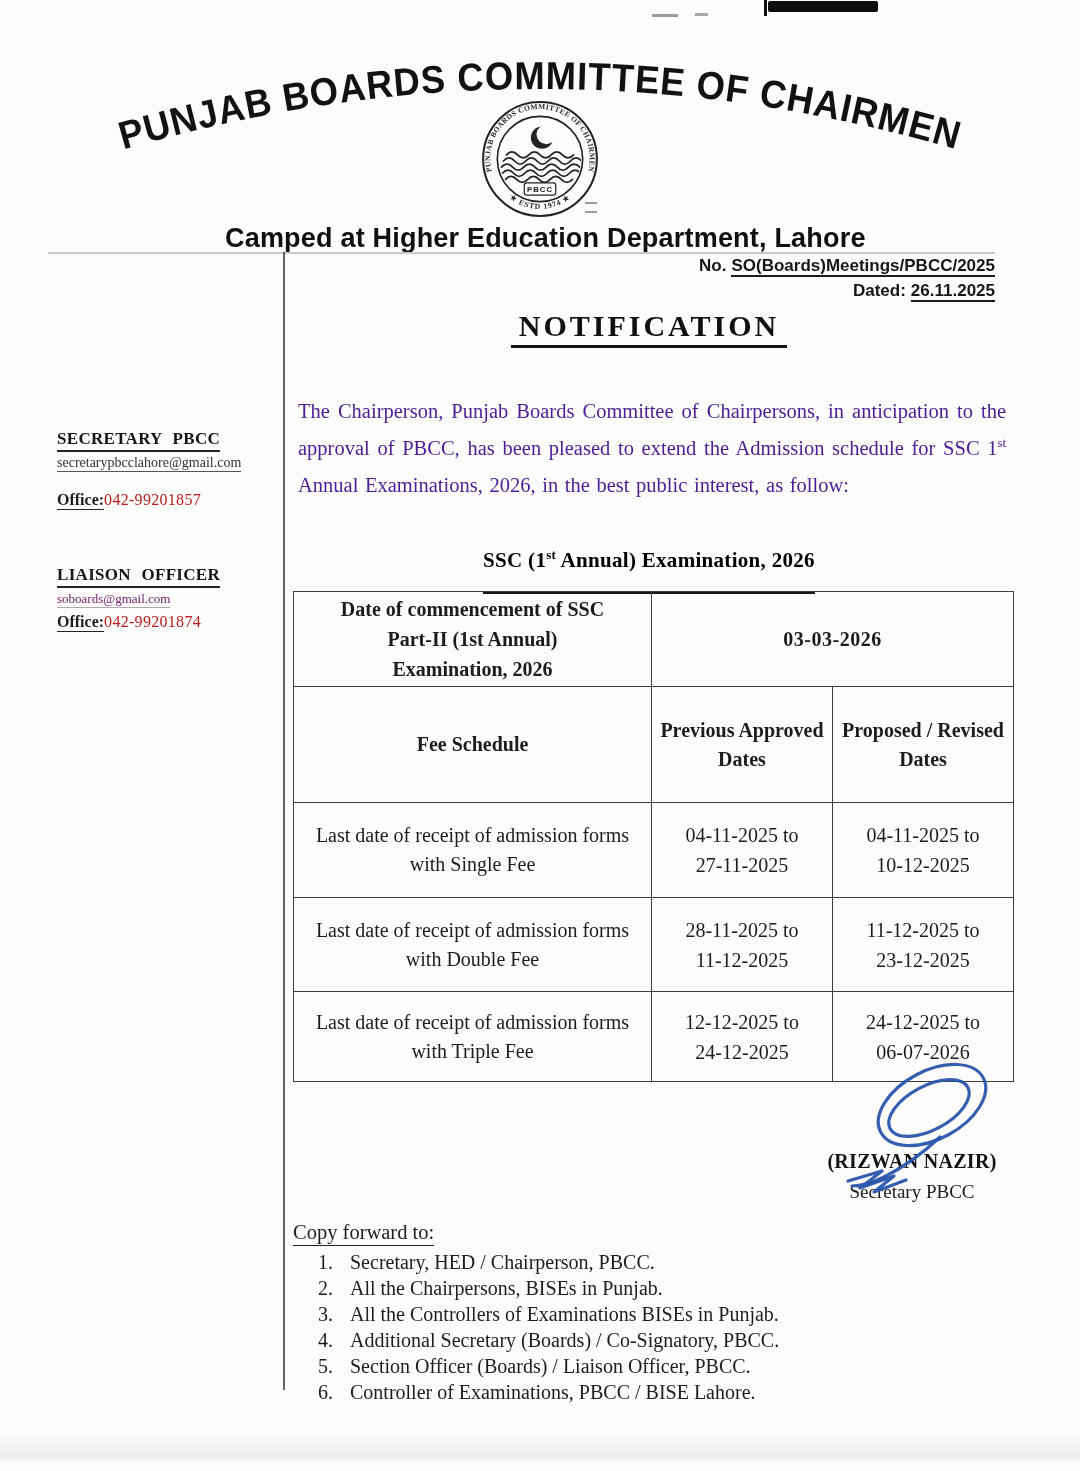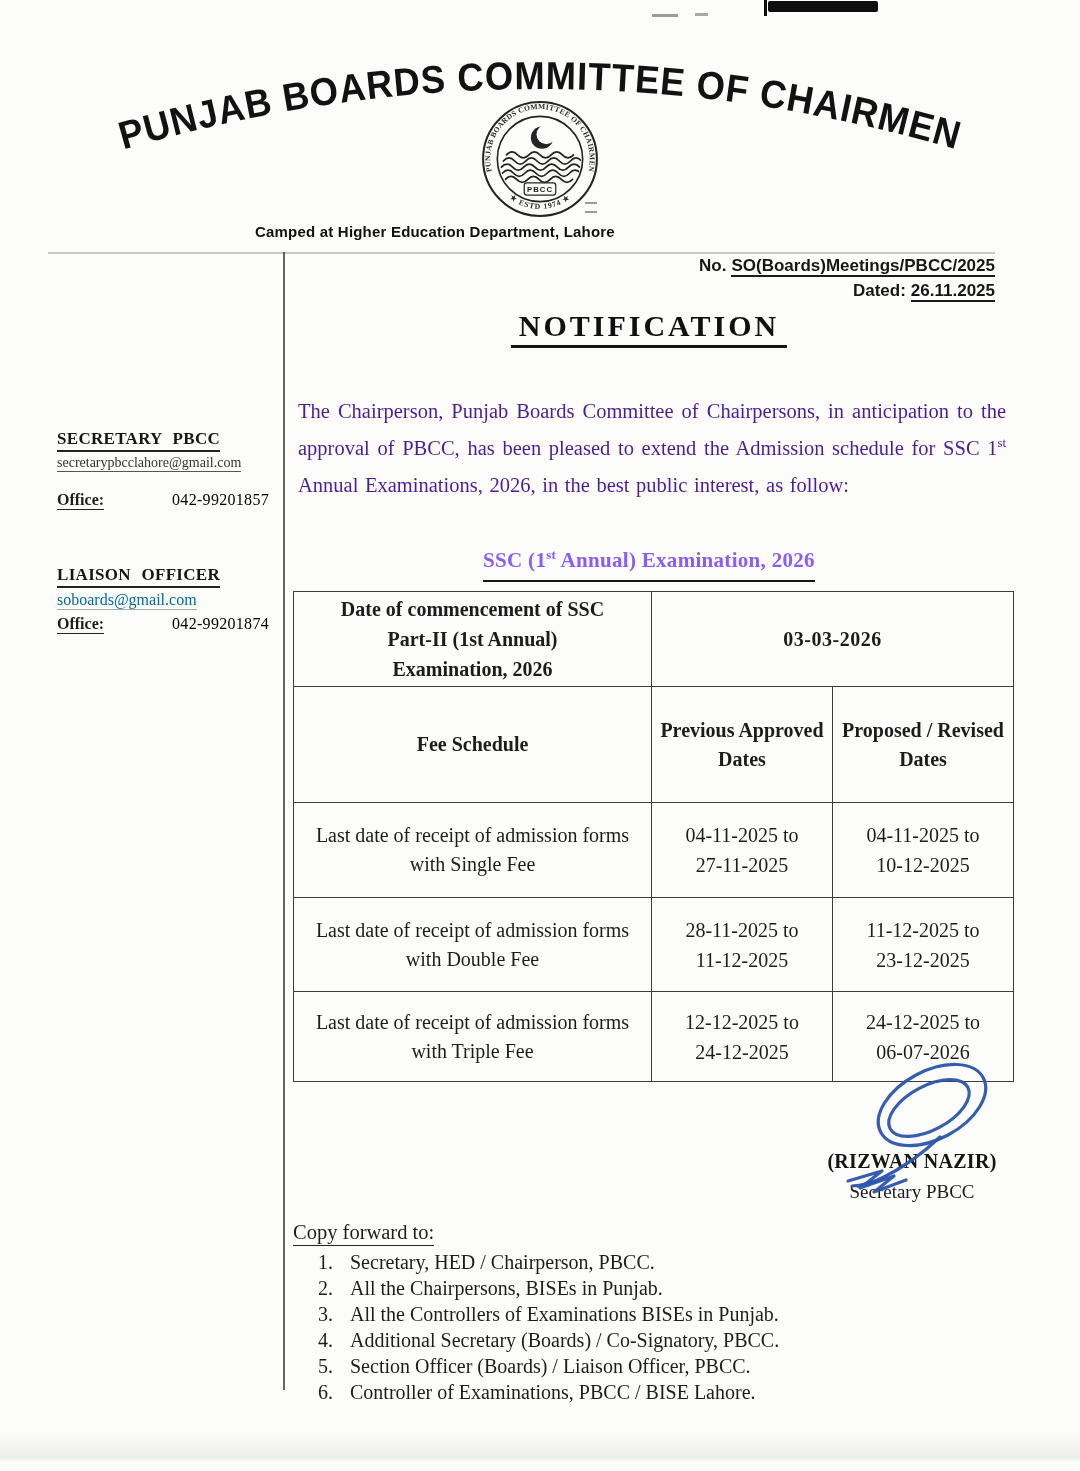--- a/index.html
+++ b/index.html
@@ -27,56 +27,56 @@
   .lring{fill:none;stroke:#232323;}
   .ring-text{font-family:"Liberation Serif",serif;font-size:7.4px;font-weight:bold;fill:#2c2c2c;letter-spacing:.35px;}
   .estd-text{font-family:"Liberation Serif",serif;font-size:7.6px;font-weight:bold;fill:#2c2c2c;letter-spacing:.8px;}
   .wave{fill:none;stroke:#232323;stroke-width:1.7;stroke-linecap:round;}
   .pbcc-box{fill:none;stroke:#232323;stroke-width:1.2;}
   .pbcc-text{font-family:"Liberation Sans",sans-serif;font-size:7.6px;font-weight:bold;fill:#1a1a1a;
         text-anchor:middle;letter-spacing:1px;}
 
   
   .camped{position:absolute;left:225px;top:223px;font-family:"Liberation Sans",sans-serif;
-        font-weight:bold;font-size:15px;color:#101010;letter-spacing:.2px;margin-left:30px;}
+        font-weight:bold;font-size:27px;color:#101010;letter-spacing:.2px;}
   .rule-h{position:absolute;left:48px;top:252px;width:947px;height:2px;background:#c7c7c3;}
   .refline{position:absolute;left:560px;width:435px;text-align:right;
         font-family:"Liberation Sans",sans-serif;font-weight:bold;font-size:17px;color:#161616;}
   .refno{top:256px;}
   .dated{top:281px;}
   .uval{border-bottom:2px solid #1a1a1a;margin-left:5px;padding-bottom:0;text-align:right;}
 
   
   .rule-v{position:absolute;left:283px;top:252px;width:2px;height:1138px;background:#4a4a4a;opacity:.85;}
 
   
   .sb{position:absolute;left:57px;width:212px;}
   .sb-sec{top:429px;}
   .sb-lia{top:565px;}
   .sb-title{display:inline-block;font-weight:bold;font-size:17px;letter-spacing:.3px;word-spacing:6px;
         border-bottom:2px solid #222;padding-bottom:1px;color:#161616;}
   .sb-email{display:inline-block;font-size:14px;color:#333;border-bottom:1px solid #555;margin-top:3px;}
-  .sb-email-faint{font-size:16px;color:#0369a1;border-bottom:1px solid #aaa;}
-  .sb-office-row{display:flex;justify-content:space-between;align-items:baseline;margin-top:19px;font-size:16px;}
+  .sb-email-faint{font-size:13px;color:#701a75;border-bottom:1px solid #aaa;}
+  .sb-office-row{display:flex;align-items:baseline;margin-top:19px;font-size:16px;}
   .sb-office-row.tight{margin-top:5px;}
   .office-label{font-weight:bold;border-bottom:1.5px solid #222;}
-  .phone{color:#000000;letter-spacing:.3px;}
+  .phone{color:#b91c1c;letter-spacing:.3px;}
 
   
   .heading-wrap{position:absolute;left:283px;top:309px;width:732px;text-align:center;}
   .heading{display:inline-block;font-weight:bold;font-size:30px;letter-spacing:3px;color:#101010;
         border-bottom:3px solid #141414;padding:0 8px 2px 8px;}
   .bodytext{position:absolute;left:282px;top:377px;width:708px;margin:16px;font-size:20.5px;
         line-height:37px;text-align:justify;color:#4c1d95;word-spacing:1.5px;}
   sup{font-size:.62em;vertical-align:super;line-height:0;}
 
   
   .tbl-title-wrap{position:absolute;left:283px;top:548px;width:732px;text-align:center;}
-  .tbl-title{display:inline-block;font-weight:bold;font-size:21px;letter-spacing:.3px;color:#8b5cf6;
-        border-bottom:2px solid #161616;padding-bottom:7px;}
+  .tbl-title{display:inline-block;font-weight:bold;font-size:21px;letter-spacing:.3px;color:#000000;
+        border-bottom:2px solid #161616;padding-bottom:19px;}
 
   
   .fee-table{position:absolute;left:293px;top:591px;width:720px;border-collapse:collapse;table-layout:fixed;}
   .fee-table col.c1{width:358px;} .fee-table col.c2{width:181px;} .fee-table col.c3{width:181px;}
   .fee-table td{border:1.5px solid #3d3d3d;text-align:center;vertical-align:middle;
         font-size:20px;line-height:29px;color:#1c1c1c;padding:2px 8px;}
   tr.r-commence{height:93px;} tr.r-head{height:116px;}
   tr.r-d1{height:95px;} tr.r-d2{height:94px;} tr.r-d3{height:90px;}
   .narrow{width:270px;margin:0 auto;font-weight:bold;line-height:30px;}
   .bigdate{font-weight:bold;font-size:21px;letter-spacing:.5px;}

